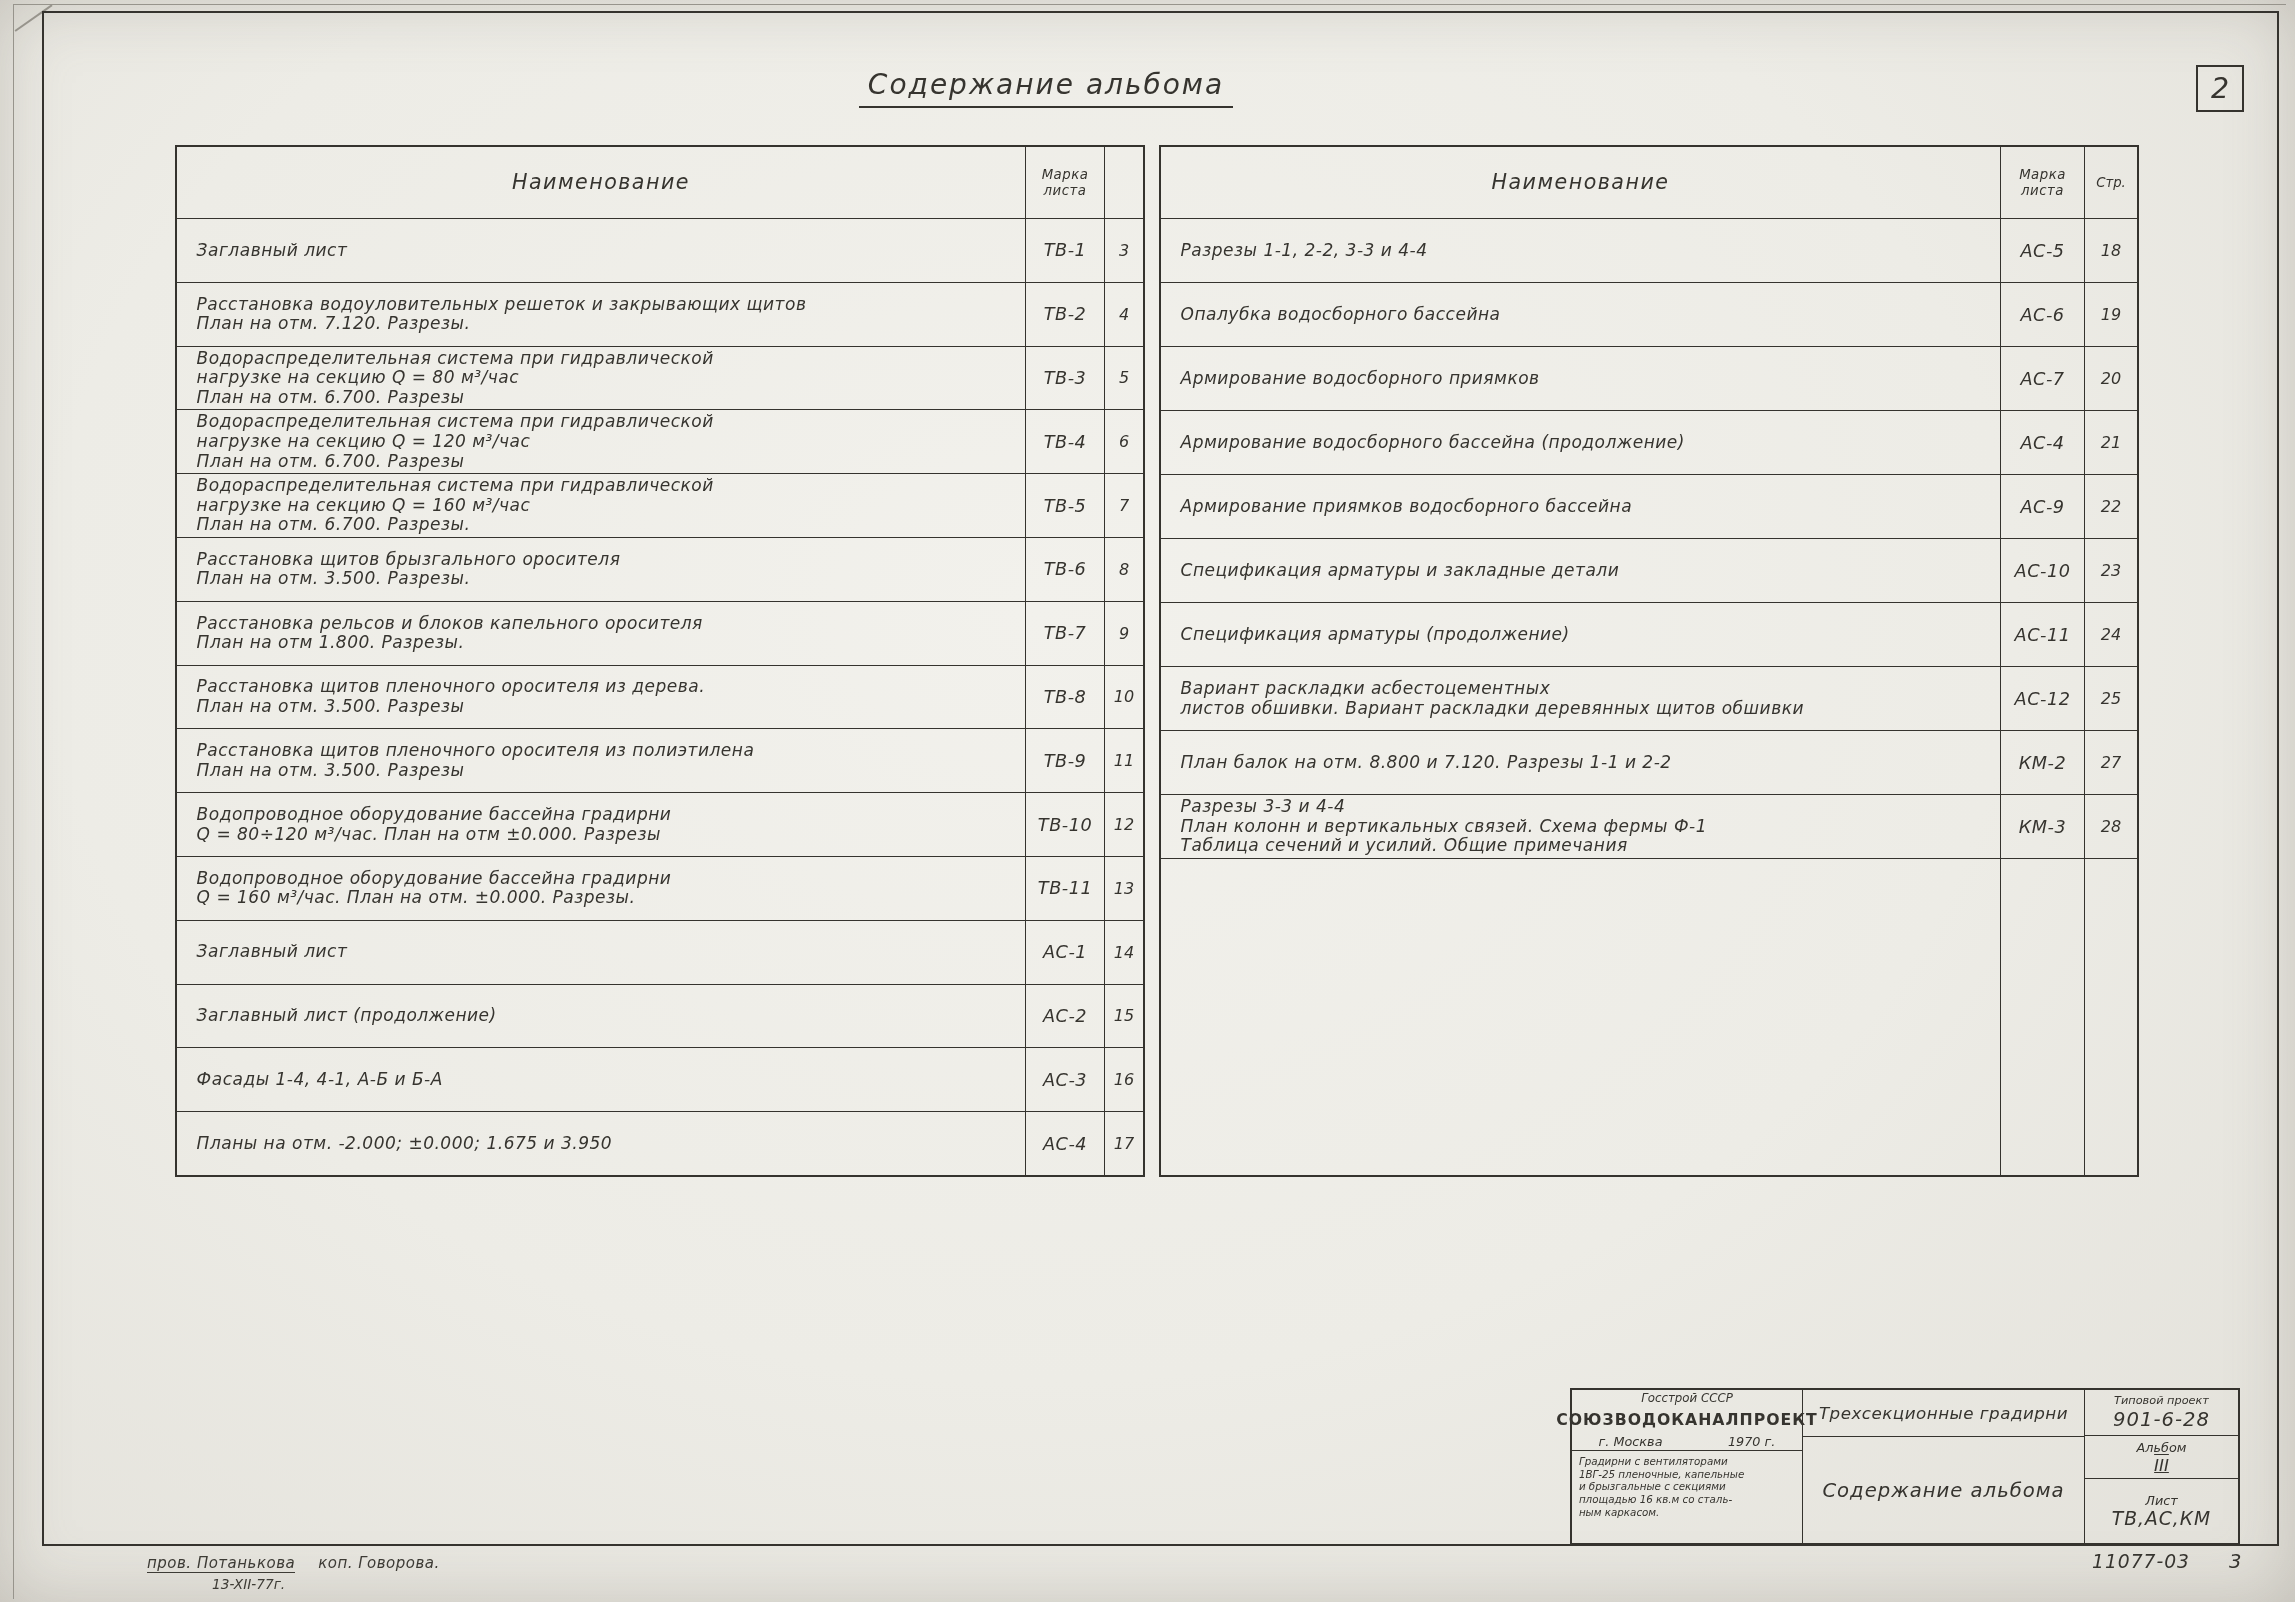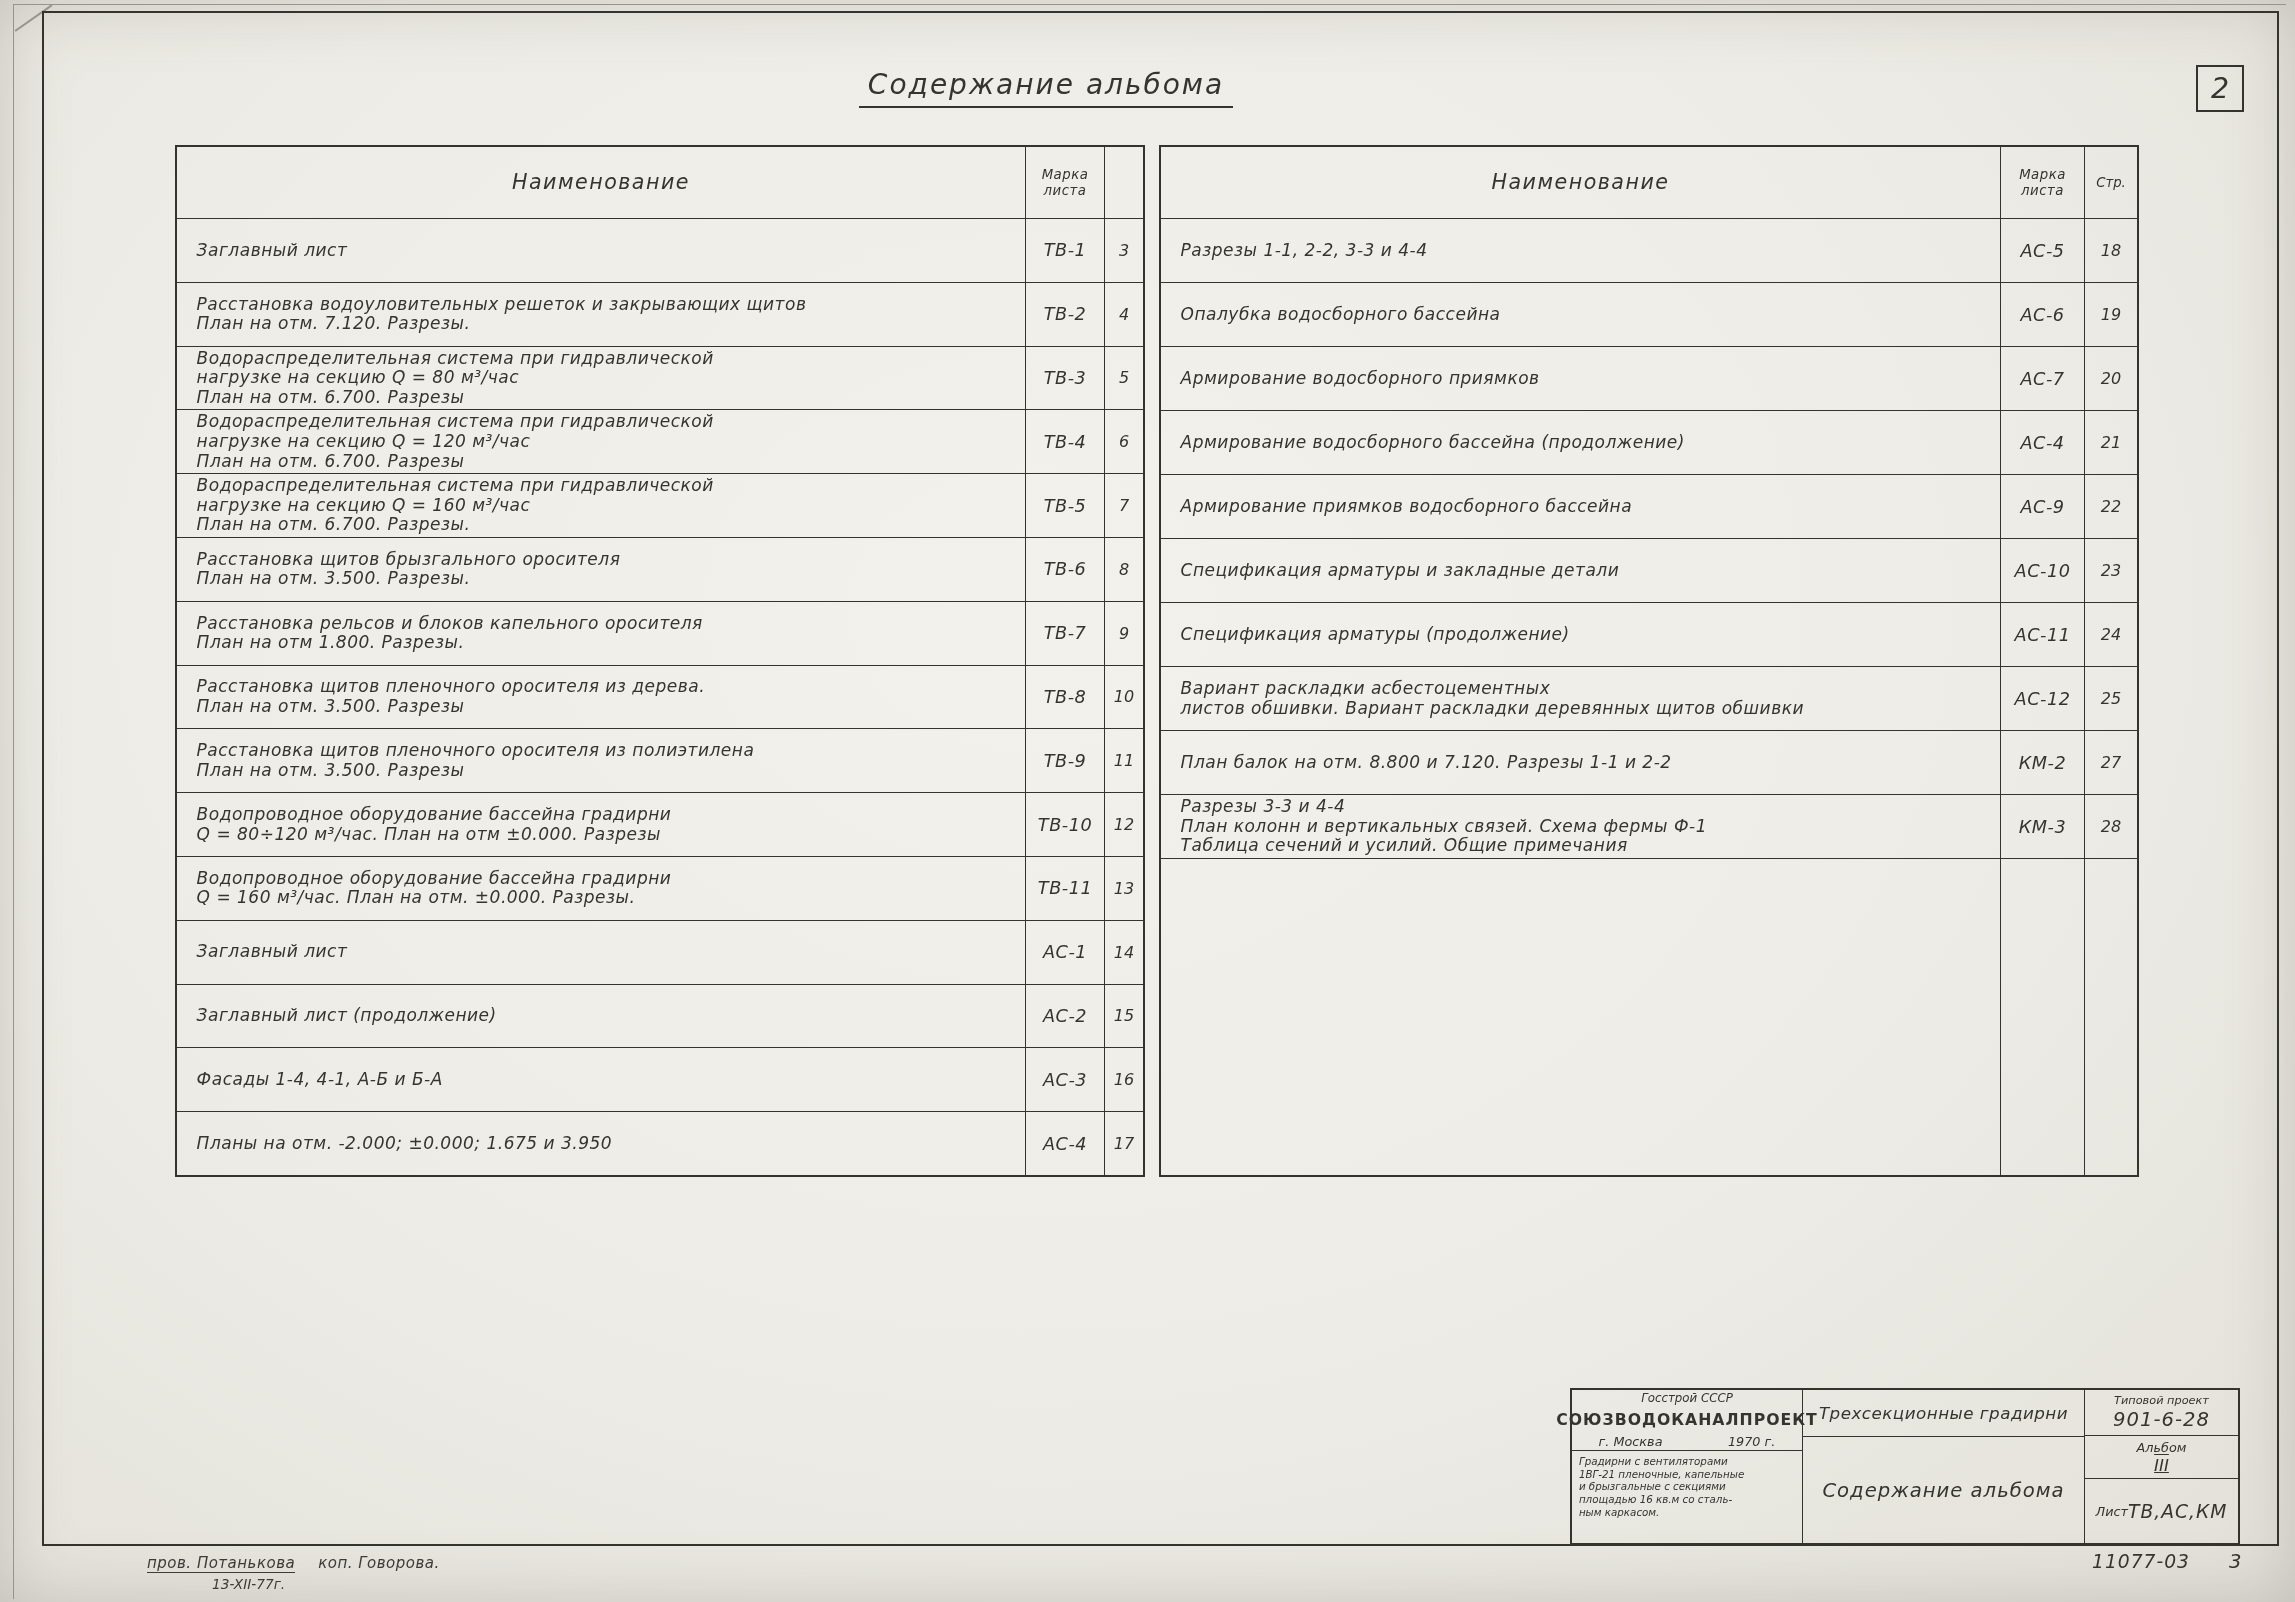--- a/index.html
+++ b/index.html
@@ -92,21 +92,21 @@
     justify-content:center; font-size:16.7px; text-align:center; letter-spacing:0.5px; }
   .tb-sheet-title { flex:1; display:flex; align-items:center; justify-content:center; font-size:19.6px; letter-spacing:1px; }
   .tb-type { height:46px; border-bottom:1.5px solid #35332e; display:flex; flex-direction:column;
     align-items:center; justify-content:center; gap:1px; }
   .tb-type .lab { font-size:11.3px; }
   .tb-type .val { font-size:19.6px; letter-spacing:1px; }
   .tb-album { height:43px; border-bottom:1.5px solid #35332e; display:flex; flex-direction:column;
     align-items:center; justify-content:center; }
   .tb-album .lab { font-size:12.8px; }
   .tb-album .val { font-size:16.7px; text-decoration:overline underline; }
-  .tb-sheet { flex:1; display:flex; flex-direction:row; align-items:center; justify-content:center; }
+  .tb-sheet { flex:1; display:flex; flex-direction:column; align-items:center; justify-content:center; }
   .tb-sheet .lab { font-size:12.8px; }
   .tb-sheet .val { font-size:18.7px; letter-spacing:1px; }
 
   .footer-code  { position:absolute; left:2092px; top:1551px; font-size:18.7px; letter-spacing:1px; }
   .footer-sheet { position:absolute; left:2229px; top:1550px; font-size:19.6px; }
 
   .hw1 { position:absolute; left:147px; top:1554px; font-size:15px; letter-spacing:0.5px; color:#3d3b35; }
   .hw1 .sig { border-bottom:1px solid #3d3b35; margin-right:17.7px; }
   .hw2 { position:absolute; left:212px; top:1576px; font-size:13.7px; color:#3d3b35; }
 </style>
@@ -293,21 +293,21 @@
 
 <div class="titleblock">
   <div class="tb-col tb-left">
     <div class="tb-org-top">Госстрой СССР</div>
     <div class="tb-org-name">СОЮЗВОДОКАНАЛПРОЕКТ</div>
     <div class="tb-city-year">
       <span>г. Москва</span>
       <span>1970 г.</span>
     </div>
     <div class="tb-desc">Градирни с вентиляторами
-1ВГ-21 пленочные, капельные
+1ВГ-25 пленочные, капельные
 и брызгальные с секциями
 площадью 16 кв.м со сталь-
 ным каркасом.</div>
   </div>
   <div class="tb-col tb-mid">
     <div class="tb-project-title">Трехсекционные градирни</div>
     <div class="tb-sheet-title">Содержание альбома</div>
   </div>
   <div class="tb-col tb-right">
     <div class="tb-type">

